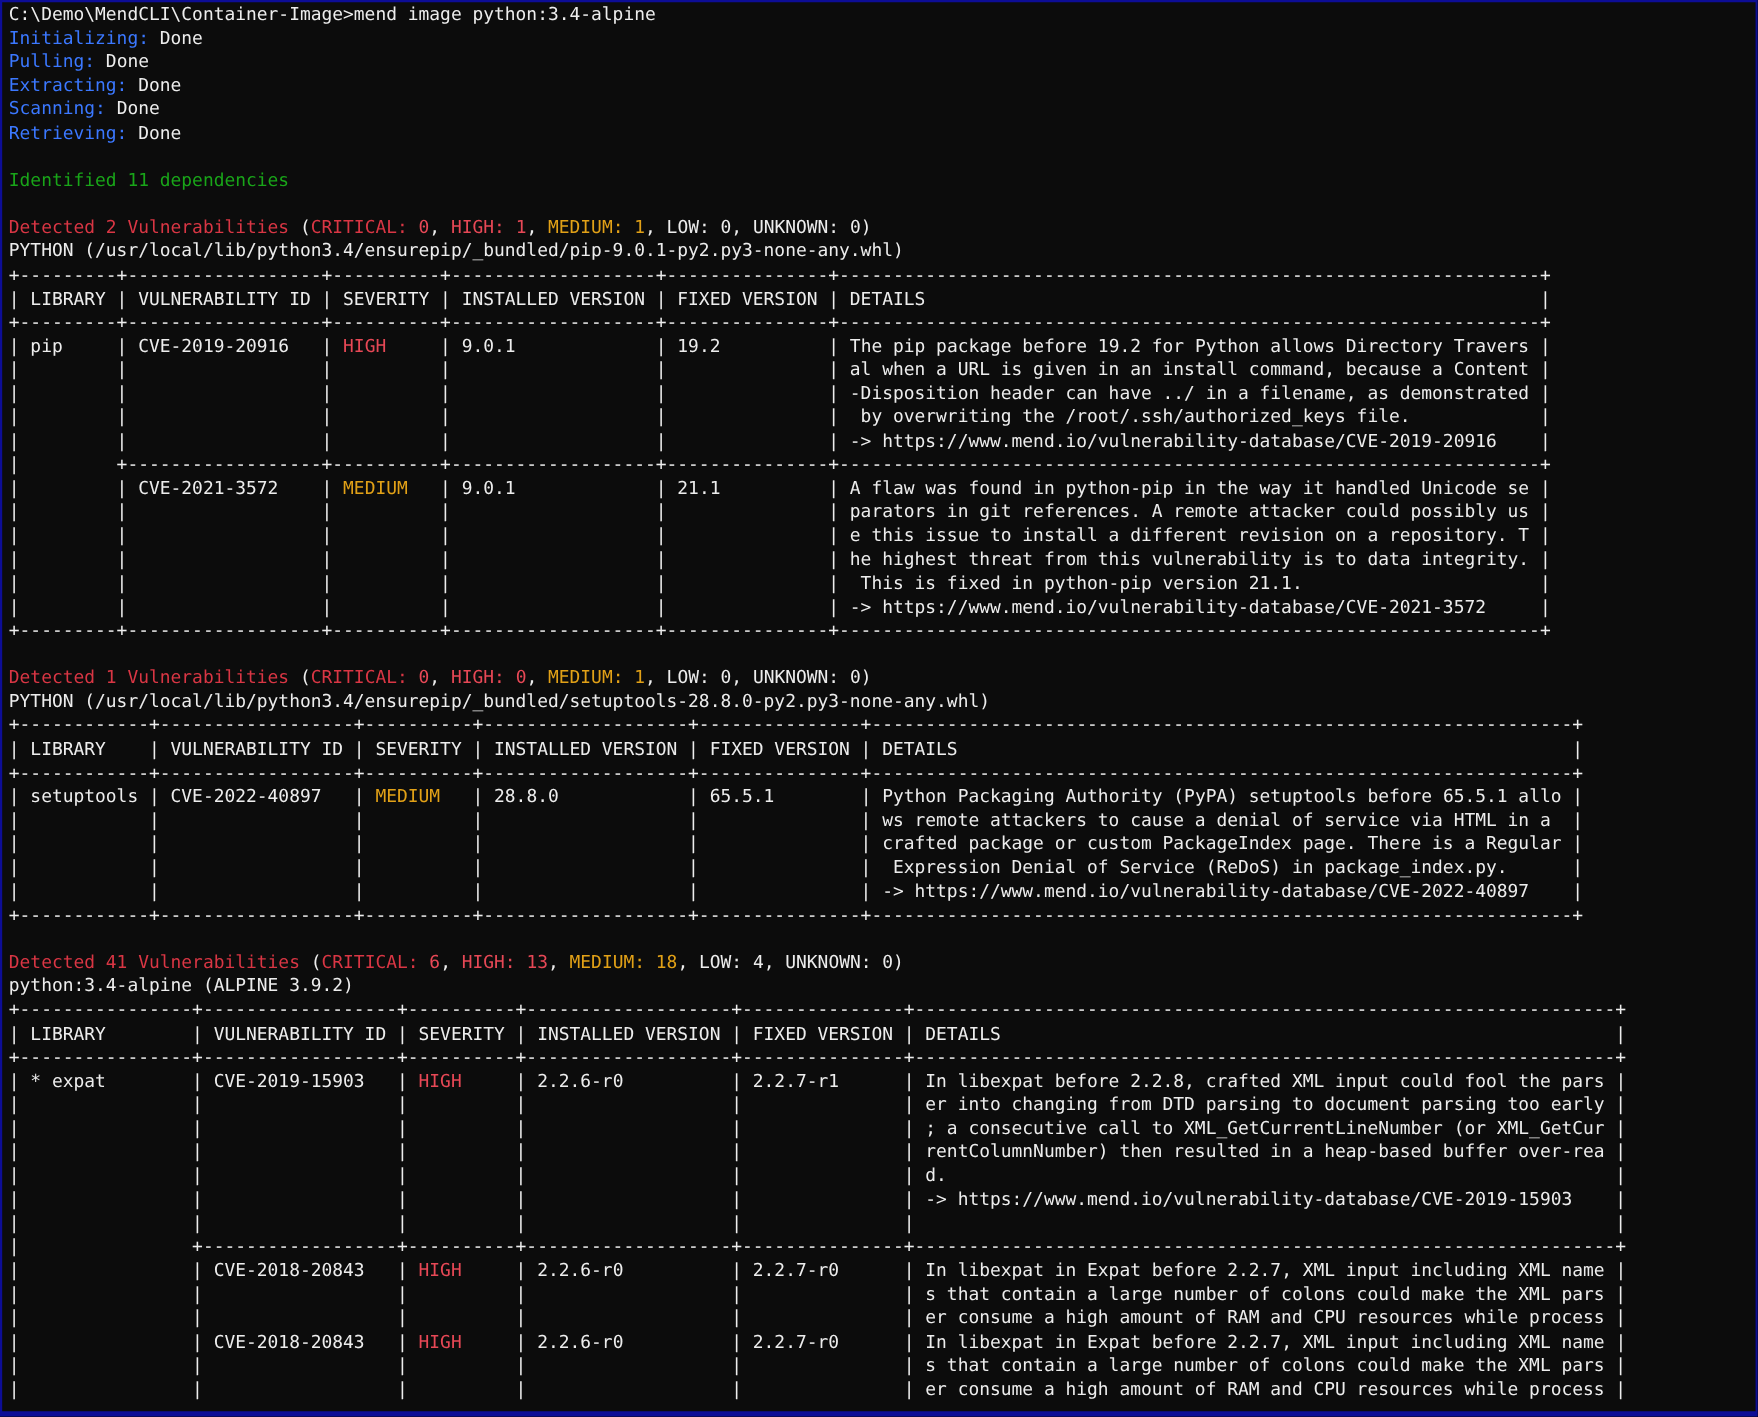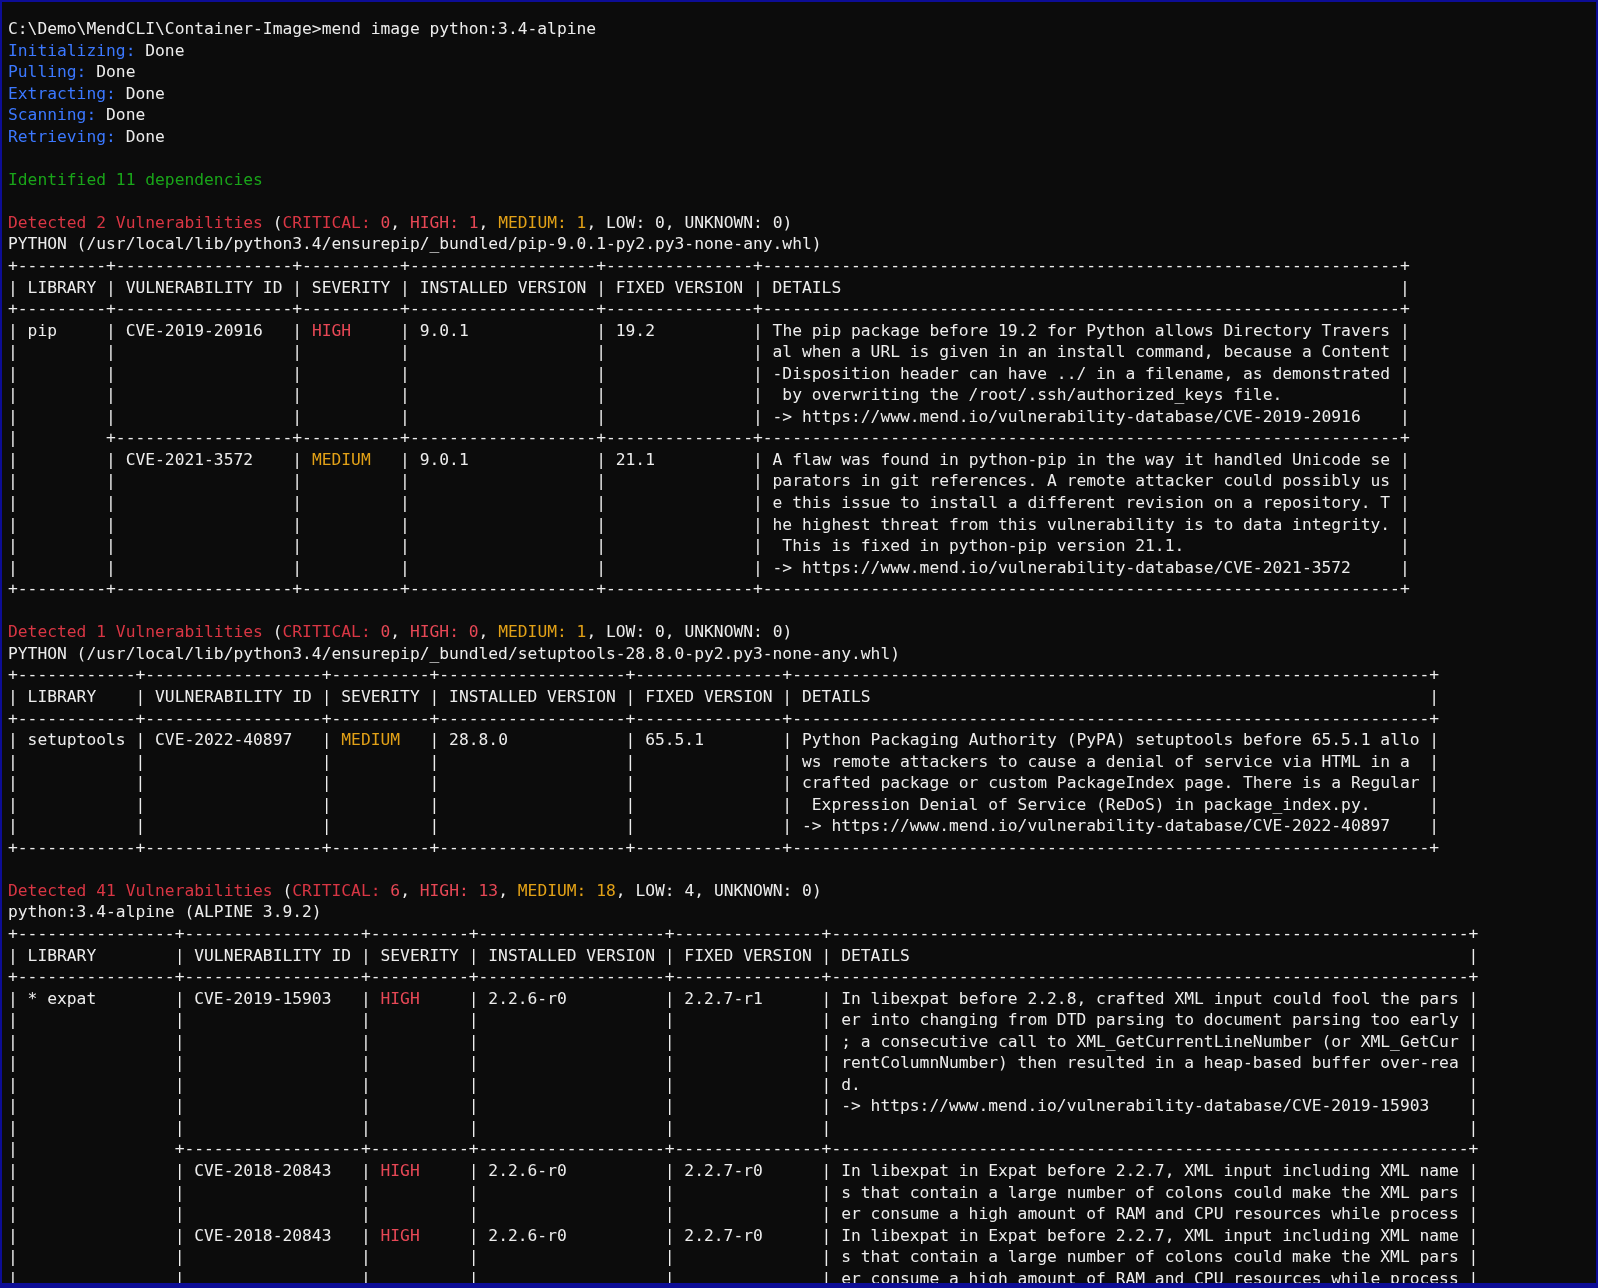--- a/index.html
+++ b/index.html
@@ -12,21 +12,21 @@
     height: 1288px;
     overflow: hidden;
   }
   .terminal-window {
     box-sizing: border-box;
     width: 1598px;
     height: 1288px;
     background: #0c0c0c;
     border: 2px solid #0d0d96;
     border-bottom-width: 5px;
-    padding: 16px 0 0 6px;
+    padding: 0 0 0 6px;
     overflow: hidden;
   }
   .terminal-output {
     font-family: "DejaVu Sans Mono", "Liberation Mono", monospace;
     font-size: 16.3px;
     line-height: 21.55px;
     white-space: pre;
     color: #ededed;
   }
   .tl {

